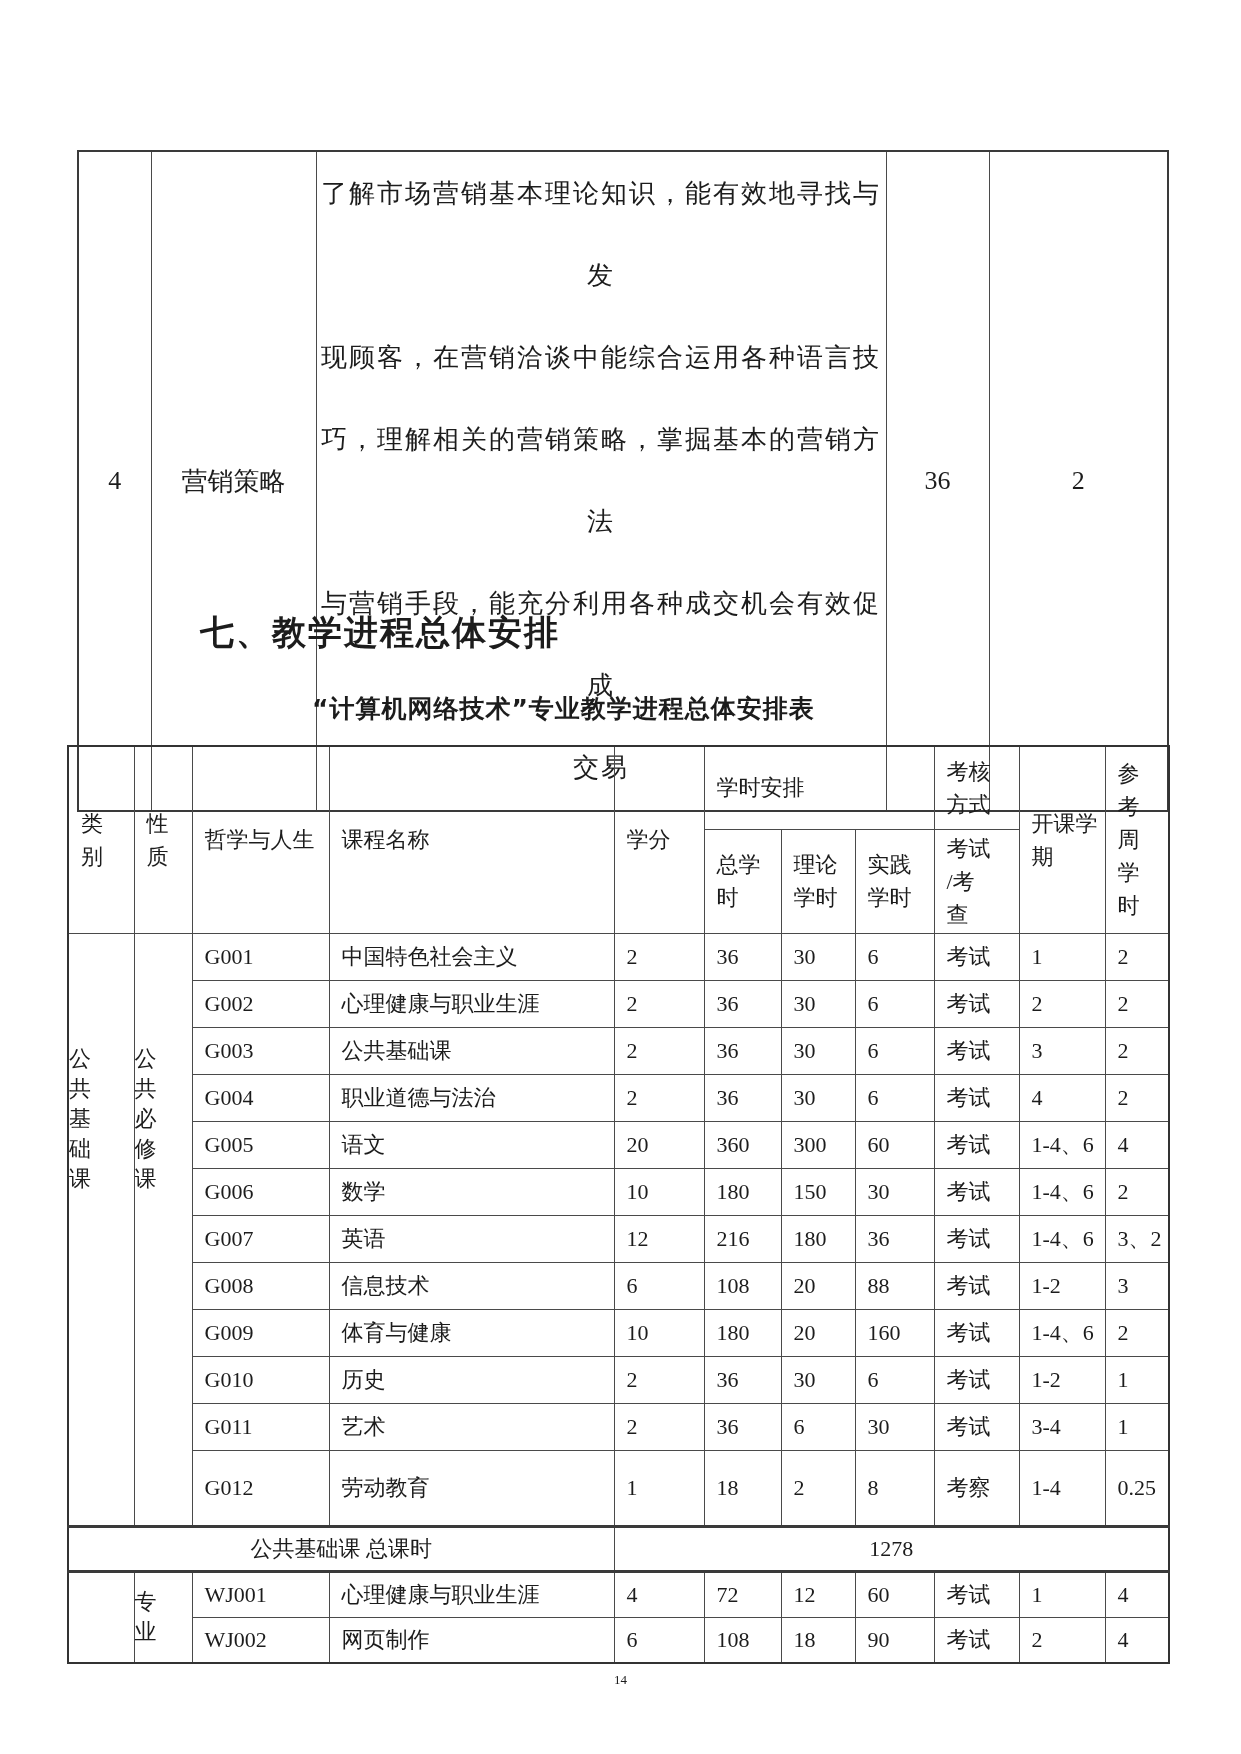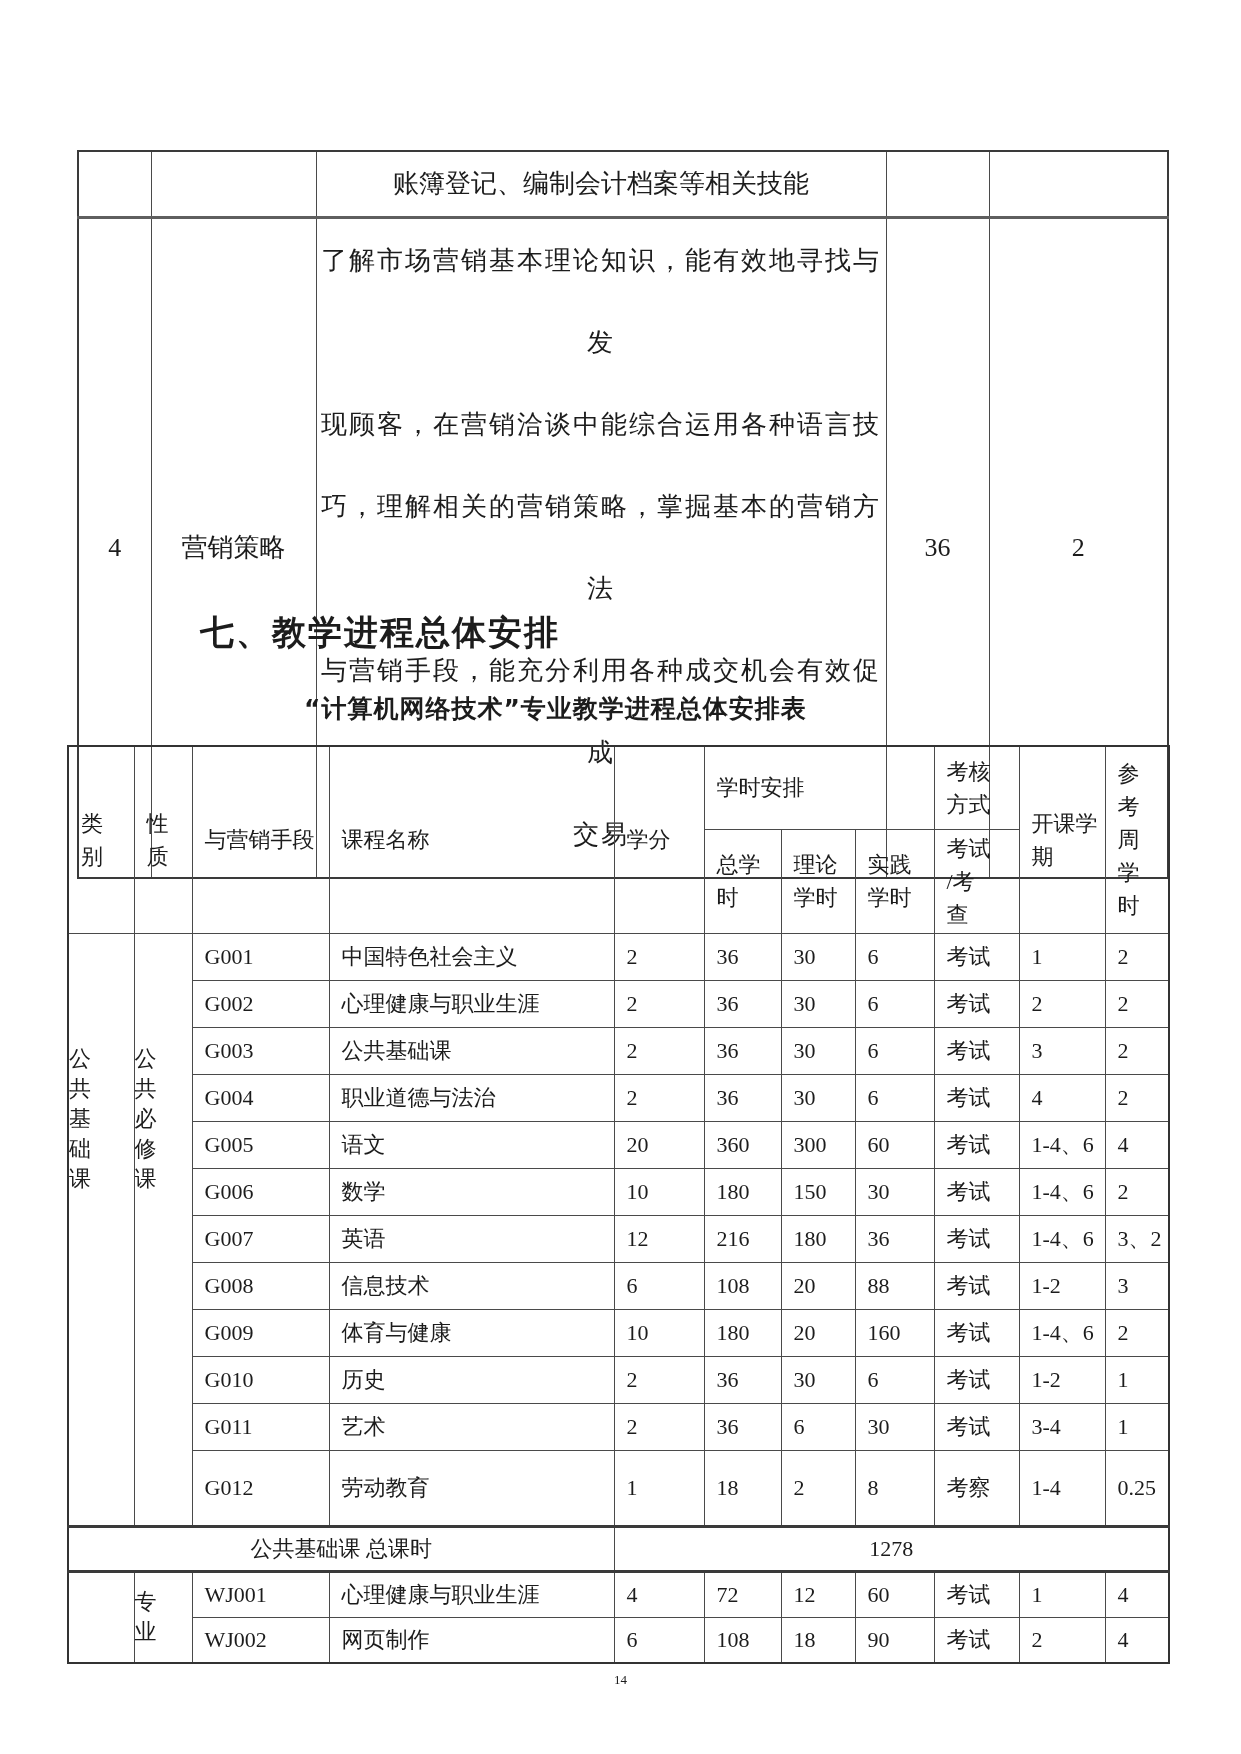--- a/index.html
+++ b/index.html
@@ -28,21 +28,21 @@
   .t1 tr.t1-r2{height:326px;}
   .pre{white-space:pre-line;}
   .t1 .desc{line-height:82px;letter-spacing:2px;}
   
   .sec-heading{
     position:absolute;left:200px;top:610px;
     font-family:"DejaVu Sans","Liberation Sans",sans-serif;
     font-weight:bold;font-size:34px;letter-spacing:2px;
   }
   .table-title{
-    position:absolute;left:304px;top:692px;
+    position:absolute;left:312px;top:692px;
     font-family:"DejaVu Sans","Liberation Sans",sans-serif;
     font-weight:bold;font-size:25px;letter-spacing:1px;
   }
   
   .t2{
     position:absolute;left:67px;top:745px;
     width:1101px;border-collapse:collapse;table-layout:fixed;
     border:2px solid #333333;
   }
   .t2 th,.t2 td{
@@ -84,27 +84,20 @@
 
   <table class="t1">
     <colgroup>
       <col style="width:73px">
         <col style="width:165px">
         <col style="width:570px">
         <col style="width:103px">
         <col style="width:179px">
     </colgroup>
     <tbody>
-      <tr class="t1-r1">
-        <td></td>
-        <td></td>
-        <td>账簿登记、编制会计档案等相关技能</td>
-        <td></td>
-        <td></td>
-      </tr>
       <tr class="t1-r2">
         <td>4</td>
         <td>营销策略</td>
         <td class="pre desc">了解市场营销基本理论知识，能有效地寻找与发
 现顾客，在营销洽谈中能综合运用各种语言技
 巧，理解相关的营销策略，掌掘基本的营销方法
 与营销手段，能充分利用各种成交机会有效促成
 交易</td>
         <td>36</td>
         <td>2</td>
@@ -128,21 +121,21 @@
         <col style="width:85px">
         <col style="width:86px">
         <col style="width:64px">
     </colgroup>
     <thead>
       <tr class="h1">
         <th rowspan="2">类
 别</th>
         <th rowspan="2">性
 质</th>
-        <th rowspan="2">与营销手段</th>
+        <th rowspan="2">哲学与人生</th>
         <th rowspan="2">课程名称</th>
         <th rowspan="2">学分</th>
         <th colspan="3">学时安排</th>
         <th>考核
 方式</th>
         <th rowspan="2">开课学
 期</th>
         <th rowspan="2">参
 考
 周

